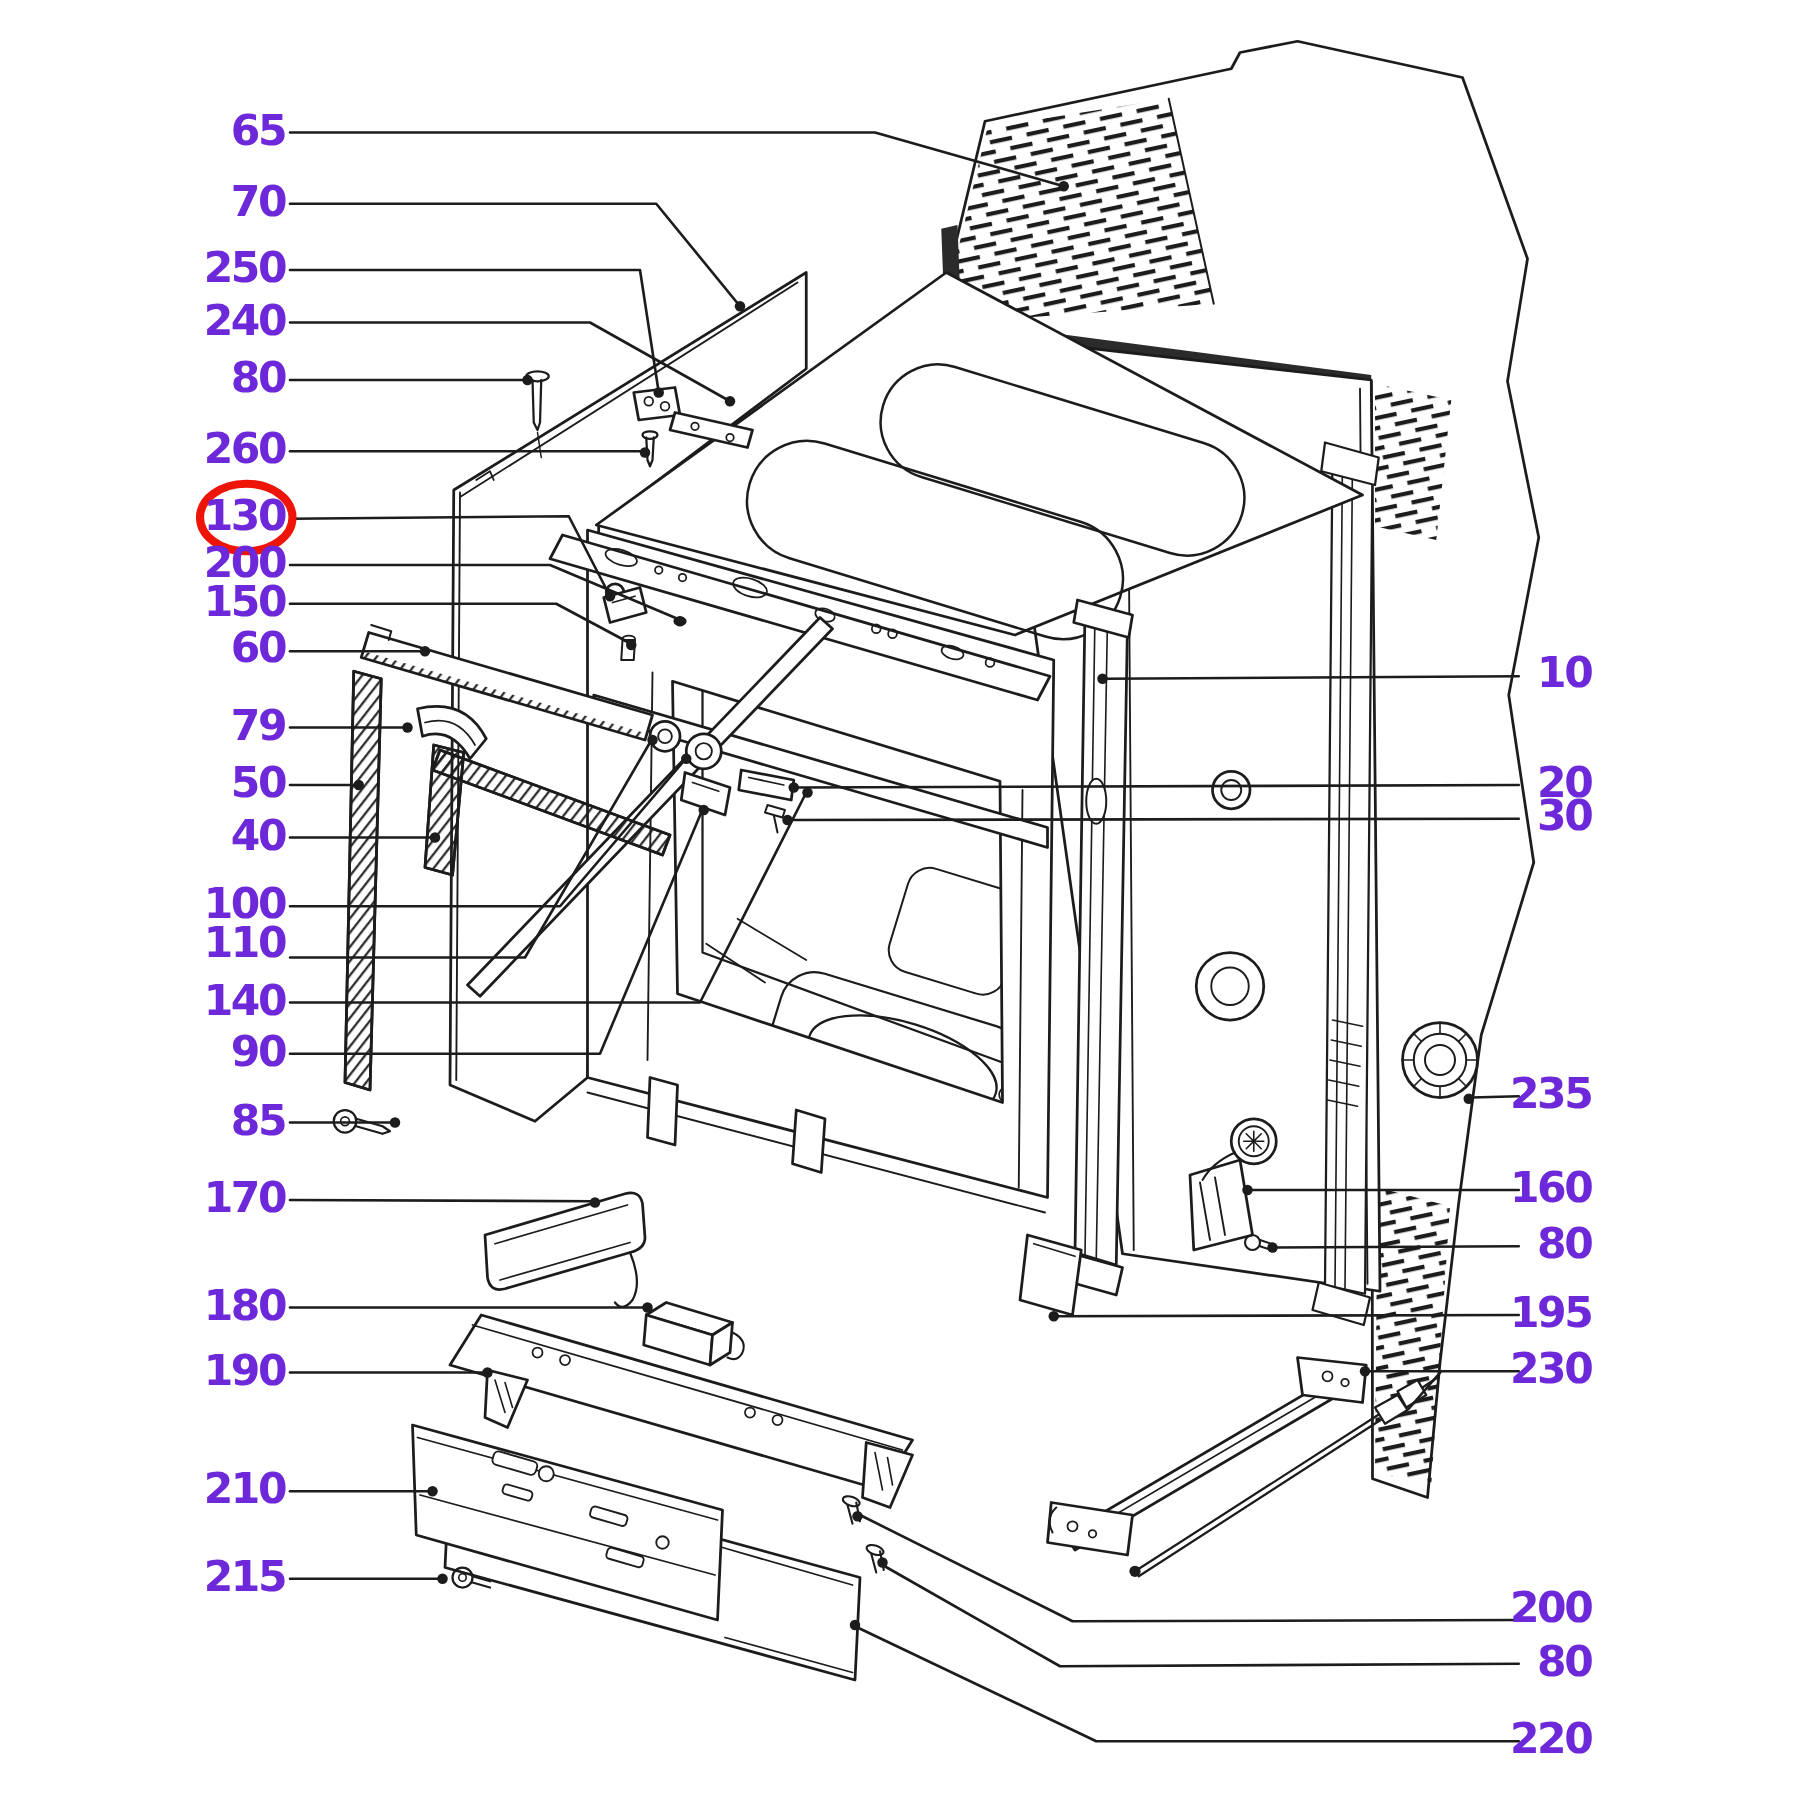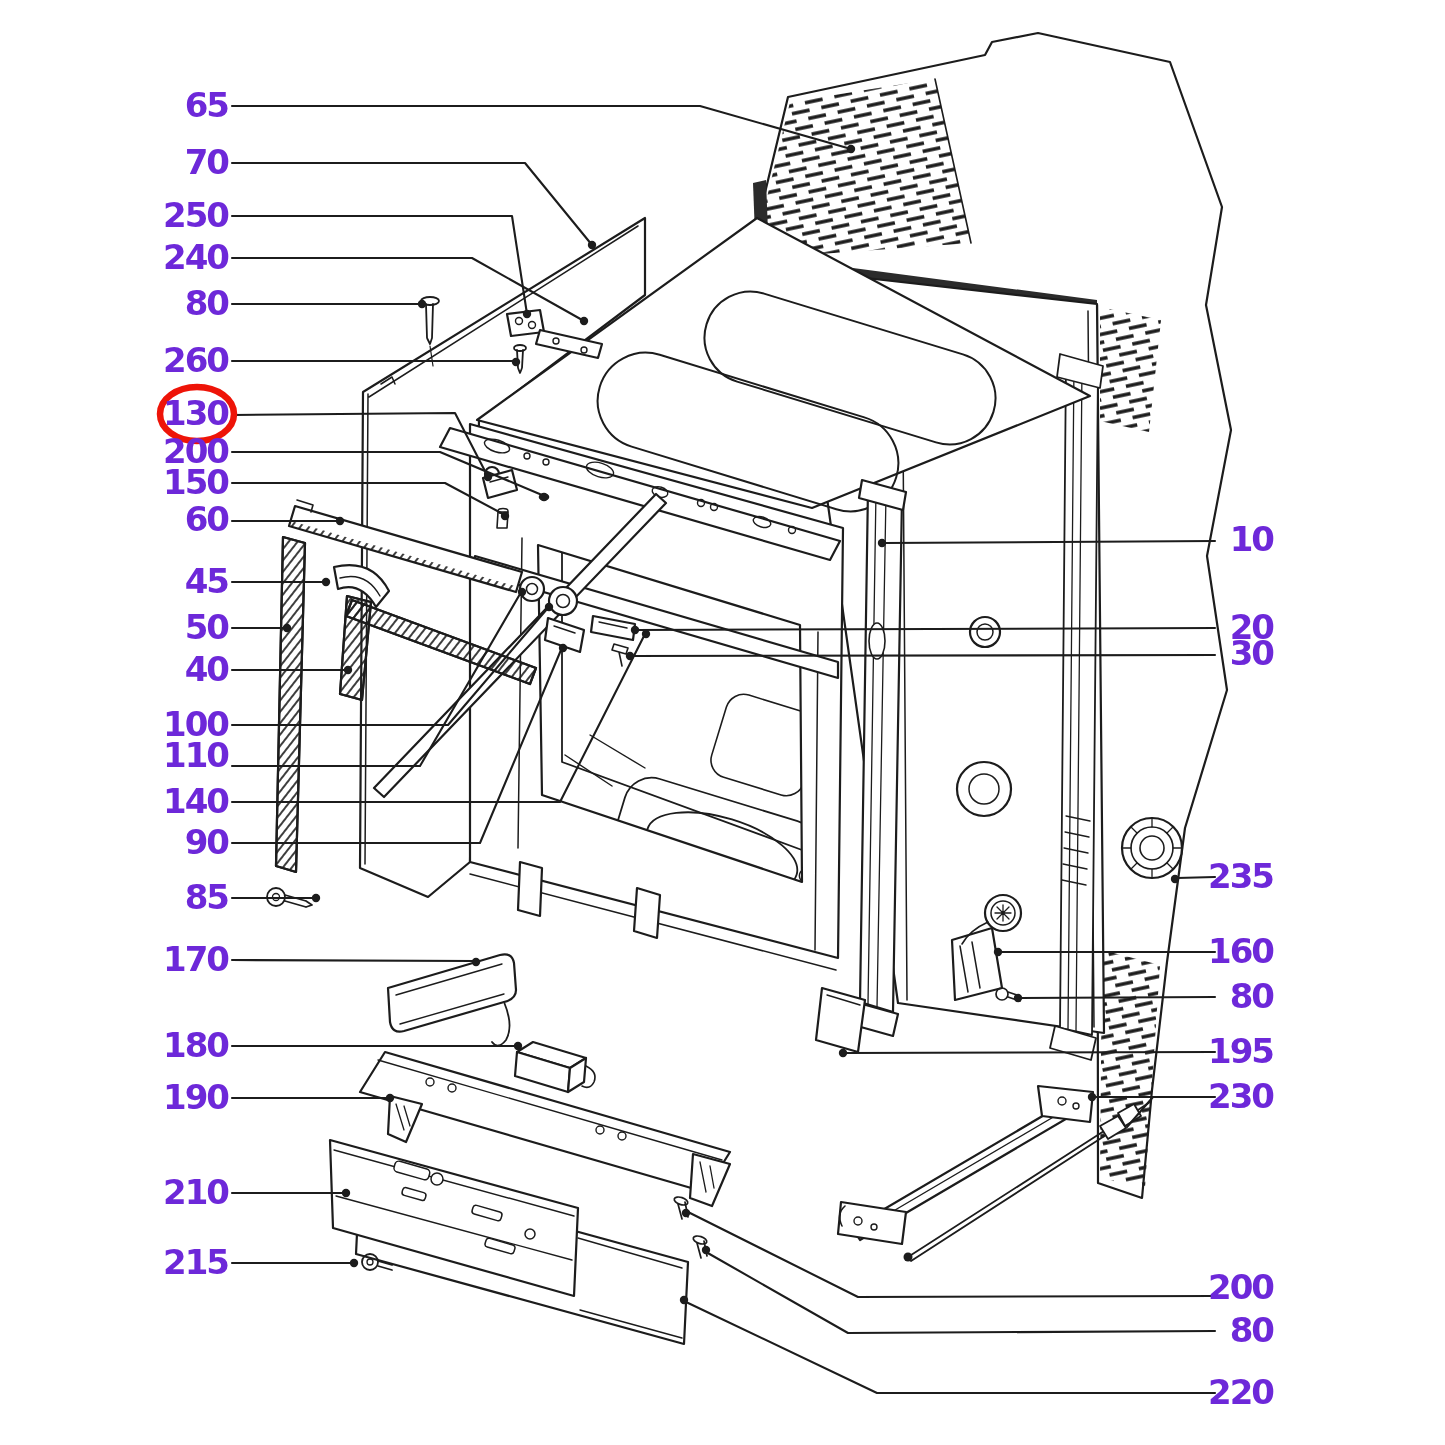--- a/index.html
+++ b/index.html
@@ -348,21 +348,21 @@
 <div class="lbl" style="left:228px;top:106px">65</div>
 <div class="lbl" style="left:228px;top:163px">70</div>
 <div class="lbl" style="left:228px;top:216px">250</div>
 <div class="lbl" style="left:228px;top:258px">240</div>
 <div class="lbl" style="left:228px;top:304px">80</div>
 <div class="lbl" style="left:228px;top:361px">260</div>
 <div class="lbl" style="left:228px;top:414px">130</div>
 <div class="lbl" style="left:228px;top:452px">200</div>
 <div class="lbl" style="left:228px;top:483px">150</div>
 <div class="lbl" style="left:228px;top:520px">60</div>
-<div class="lbl" style="left:228px;top:582px">45</div>
+<div class="lbl" style="left:228px;top:582px">79</div>
 <div class="lbl" style="left:228px;top:628px">50</div>
 <div class="lbl" style="left:228px;top:670px">40</div>
 <div class="lbl" style="left:228px;top:725px">100</div>
 <div class="lbl" style="left:228px;top:756px">110</div>
 <div class="lbl" style="left:228px;top:802px">140</div>
 <div class="lbl" style="left:228px;top:843px">90</div>
 <div class="lbl" style="left:228px;top:898px">85</div>
 <div class="lbl" style="left:228px;top:960px">170</div>
 <div class="lbl" style="left:228px;top:1046px">180</div>
 <div class="lbl" style="left:228px;top:1098px">190</div>

